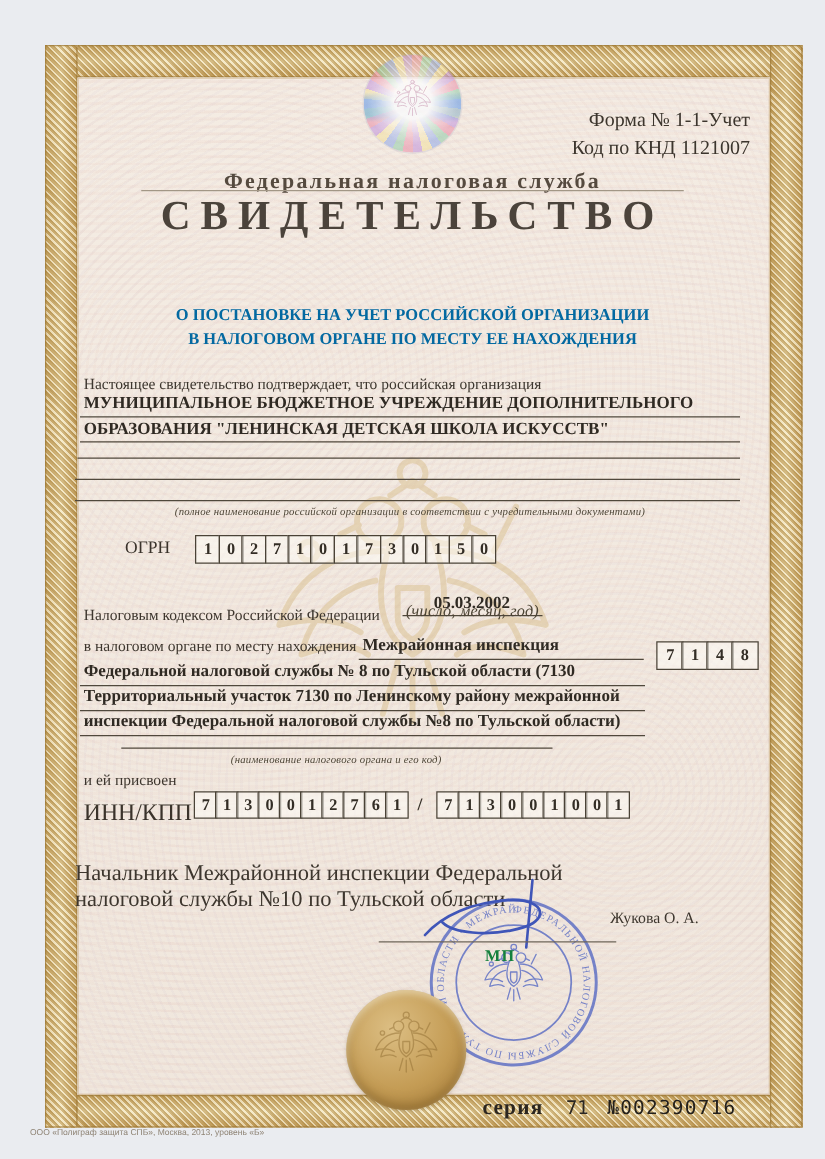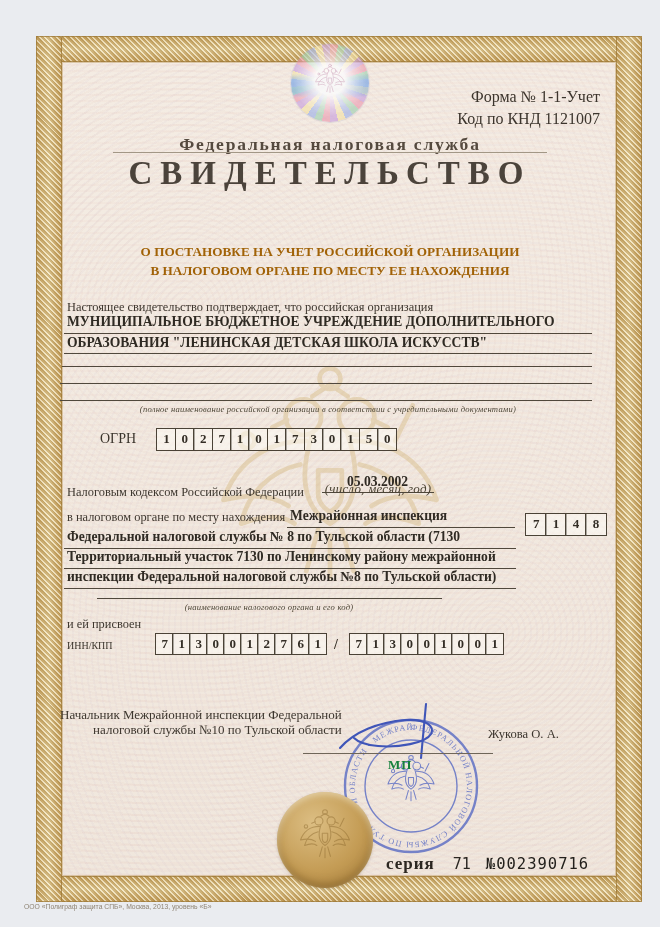--- a/index.html
+++ b/index.html
@@ -42,46 +42,46 @@
       linear-gradient(180deg, rgba(130,175,235,0) 38%, rgba(110,165,228,.55) 45% 62%, rgba(130,175,235,0) 69%),
       repeating-conic-gradient(rgba(233,148,172,.75) 0 12deg, rgba(152,205,173,.75) 12deg 24deg, rgba(150,172,232,.75) 24deg 36deg, rgba(242,224,162,.75) 36deg 48deg, rgba(196,152,220,.75) 48deg 60deg);
     opacity:.8;box-shadow:0 0 0 1px rgba(180,180,200,.35);}
   .holo svg{position:absolute;left:19px;top:16px;width:40px;height:44px;color:#b16a94;opacity:.55;}
   
   .abs{position:absolute;}
   .form-block{right:60px;top:86px;text-align:right;font-size:16px;line-height:1.35;color:#3c352d;}
   .agency{left:0;top:134px;width:660px;text-align:center;font-size:17.5px;font-weight:bold;letter-spacing:1.8px;color:#554a3f;}
   .agency-rule{left:113px;top:152px;width:434px;border-bottom:1px solid #a29786;height:0;}
   .big-title{left:0;top:155px;width:660px;text-align:center;font-size:33px;font-weight:bold;letter-spacing:8px;color:#4b433b;}
-  .subtitle{left:0;top:243px;width:660px;text-align:center;font-size:13.2px;font-weight:bold;line-height:1.42;color:#a16207;}
+  .subtitle{left:0;top:243px;width:660px;text-align:center;font-size:13.2px;font-weight:bold;line-height:1.42;color:#0369a1;}
   .txt{font-size:12.4px;color:#3d362e;}
   .fill-bold{font-size:13.6px;font-weight:bold;color:#2f2a23;}
   .line{position:absolute;height:0;border-bottom:1.1px solid #50483c;}
   .caption{position:absolute;font-style:italic;font-size:8.6px;color:#4c4435;text-align:center;letter-spacing:.2px;}
   
   .boxes{position:absolute;display:flex;}
   .digit-box{display:inline-block;box-sizing:border-box;border:1.6px solid #4a4236;margin-left:-1.6px;
     background:rgba(253,251,246,.55);text-align:center;
     font-family:"Liberation Serif","DejaVu Serif",serif;font-weight:bold;font-size:13px;color:#332d25;}
   .boxes.og .digit-box{width:20px;height:23px;line-height:20px;}
   .boxes.code .digit-box{width:21.5px;height:23px;line-height:20px;}
   .boxes.ik .digit-box{width:18.6px;height:22px;line-height:19px;}
   .slash{position:absolute;font-weight:bold;font-size:14px;color:#332d25;}
   
-  .chief{left:60px;top:707px;font-size:13px;line-height:1.18;color:#3d362e;text-align:right;}
+  .chief{left:60px;top:688px;font-size:18px;line-height:1.18;color:#3d362e;}
   .signer{left:488px;top:727px;font-size:12.6px;color:#3d362e;}
   .mp{left:388px;top:757px;font-weight:bold;font-size:13px;letter-spacing:1px;color:#15803d;}
   .sig-line{left:303px;top:753px;width:190px;border-bottom:1px solid #6e6659;height:0;position:absolute;}
   .signature{position:absolute;left:338px;top:702px;width:104px;height:58px;}
   .stamp{position:absolute;left:341px;top:716px;width:140px;height:140px;opacity:.82;}
   .gold-seal{position:absolute;left:277px;top:792px;width:96px;height:96px;border-radius:50%;
     background:radial-gradient(circle at 38% 32%, #dcbe83, #c49c55 55%, #a87f3c 92%);
     box-shadow:inset 0 3px 6px rgba(255,246,220,.55), inset 0 -4px 9px rgba(110,78,26,.5), 0 1px 3px rgba(90,70,40,.25);}
   .gold-seal svg{position:absolute;left:14px;top:10px;width:68px;height:76px;color:#8a672c;opacity:.45;}
-  .series-row{position:absolute;left:386px;top:854px;display:flex;align-items:baseline;}
+  .series-row{position:absolute;left:386px;top:876px;display:flex;align-items:baseline;}
   .series-label{font-size:17px;font-weight:bold;letter-spacing:1px;color:#2b2620;}
   .series-region{margin-left:18px;font-family:"DejaVu Sans Mono",monospace;font-size:15px;color:#2b2722;}
   .series-number{margin-left:15px;font-family:"DejaVu Sans Mono",monospace;font-size:15.5px;letter-spacing:1px;color:#23201c;}
   .printer-note{position:absolute;left:24px;top:903px;font-family:"Liberation Sans","DejaVu Sans",sans-serif;font-size:6.8px;color:#8e8374;}
   .defs{position:absolute;width:0;height:0;overflow:hidden;}
 </style>
 </head>
 <body>
 
 <svg class="defs" xmlns="http://www.w3.org/2000/svg">
@@ -182,21 +182,21 @@
   <div class="abs fill-bold" style="left:67px;top:529px;">Федеральной налоговой службы № 8 по Тульской области (7130</div>
   <div class="line" style="left:64px;top:548px;width:452px;"></div>
   <div class="abs fill-bold" style="left:67px;top:549px;">Территориальный участок 7130 по Ленинскому району межрайонной</div>
   <div class="line" style="left:64px;top:568px;width:452px;"></div>
   <div class="abs fill-bold" style="left:67px;top:569px;">инспекции Федеральной налоговой службы №8 по Тульской области)</div>
   <div class="line" style="left:64px;top:588px;width:452px;"></div>
   <div class="line" style="left:97px;top:598px;width:345px;"></div>
   <div class="caption" style="left:64px;top:602px;width:410px;">(наименование налогового органа и его код)</div>
 
   <div class="abs txt" style="left:67px;top:617px;">и ей присвоен</div>
-  <div class="abs" style="left:67px;top:640px;font-size:10px;color:#3a332b;">ИНН/КПП</div>
+  <div class="abs" style="left:67px;top:640px;font-size:19px;color:#3a332b;">ИНН/КПП</div>
   <div class="boxes ik" style="left:157px;top:633px;">
       <span class="digit-box">7</span>
       <span class="digit-box">1</span>
       <span class="digit-box">3</span>
       <span class="digit-box">0</span>
       <span class="digit-box">0</span>
       <span class="digit-box">1</span>
       <span class="digit-box">2</span>
       <span class="digit-box">7</span>
       <span class="digit-box">6</span>

